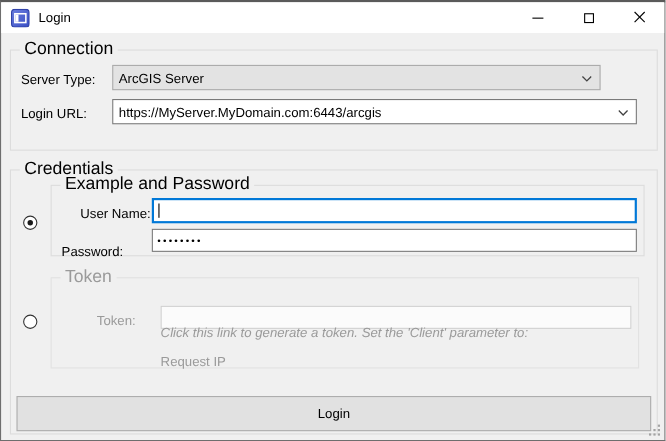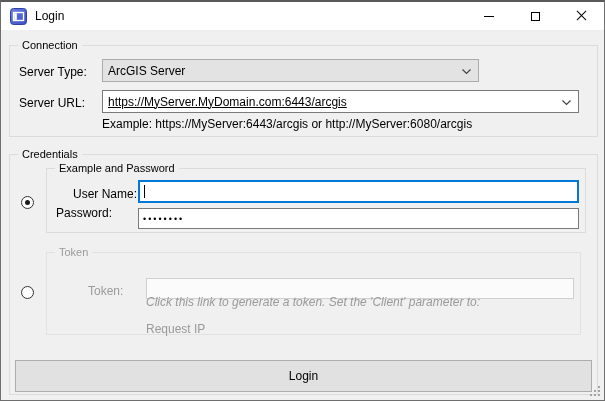--- a/index.html
+++ b/index.html
@@ -28,35 +28,35 @@
   .glyph-close::before,.glyph-close::after{
     content:""; position:absolute; left:-1px; top:4px; width:13px; height:1px; background:#000;
   }
   .glyph-close::before{ transform:rotate(45deg); }
   .glyph-close::after{ transform:rotate(-45deg); }
 
   
   .groupbox{ position:absolute; border:1px solid #dcdcdc; }
   .groupbox > .legend{
     position:absolute; top:-8px; left:8px; background:#f0f0f0; padding:0 4px;
-    font-size:11px; line-height:14px; white-space:nowrap;
+    font-size:16px; line-height:14px; white-space:nowrap;
   }
   .groupbox.disabled{ border-color:#e2e2e2;padding-left:32px; }
   .disabled-text{ color:#9a9a9a; }
 
   .lbl{ position:absolute; font-size:12px; white-space:nowrap; }
 
   
   .combo{
     position:absolute; height:23px; display:flex; align-items:center;
     padding-left:5px; padding-right:22px; overflow:hidden; white-space:nowrap;
   }
   .combo .chev{ position:absolute; right:7px; top:9px; }
   .combo-list{ background:#e3e3e3; border:1px solid #acacac; }
-  .combo-edit{ background:#ffffff; border:1px solid #7a7a7a;text-decoration:underline; }
+  .combo-edit{ background:#ffffff; border:1px solid #7a7a7a; }
 
   
   .tbox{
     position:absolute; height:21px; background:#fff; border:1px solid #7a7a7a;
     font-family:"Liberation Sans", sans-serif; font-size:12px; padding:0 4px;
     outline:none; display:block;
   }
   .tbox.focused{ height:23px; border:2px solid #0078d7; }
   .tbox.disabled{ background:#fbfbfb; border:1px solid #d0d0d0; color:#9a9a9a; }
   .pwd{ font-size:9px; letter-spacing:2px; color:#000; }
@@ -111,54 +111,53 @@
           <div class="glyph-close"></div>
         </div>
     </div>
   </div>
 
   <div class="groupbox" style="left:8px; top:43px; width:589px; height:92px;">
     <span class="legend">Connection</span>
   </div>
 
   <span class="lbl" style="left:18px; top:63px;">Server Type:</span>
-  <div class="combo combo-list" style="left:101px; top:57px; width:377px;">
+  <div class="combo combo-list" style="left:101px; top:57px; width:444px;">
     <span>ArcGIS Server</span>
     <svg class="chev" width="9" height="6" viewBox="0 0 9 6">
       <path d="M0.5 0.5 L4.5 4.5 L8.5 0.5" fill="none" stroke="#444" stroke-width="1.2"></path>
     </svg>
   </div>
 
-  <span class="lbl" style="left:18px; top:94px;">Server URL:</span>
+  <span class="lbl" style="left:18px; top:94px;">Login URL:</span>
   <div class="combo combo-edit" style="left:101px; top:88px; width:477px;">
     <span>https://MyServer.MyDomain.com:6443/arcgis</span>
     <svg class="chev" width="9" height="6" viewBox="0 0 9 6">
       <path d="M0.5 0.5 L4.5 4.5 L8.5 0.5" fill="none" stroke="#444" stroke-width="1.2"></path>
     </svg>
   </div>
 
-  <span class="lbl" style="left:101px; top:115px;">Example: https://MyServer:6443/arcgis or http://MyServer:6080/arcgis</span>
 
   <div class="groupbox" style="left:8px; top:152px; width:589px; height:241px;">
     <span class="legend">Credentials</span>
   </div>
 
   <div class="radio checked" style="left:20px; top:194px;">
       <div class="dot"></div>
     </div>
 
   <div class="groupbox" style="left:45px; top:166px; width:540px; height:65px;">
     <span class="legend">Example and Password</span>
   </div>
 
   <span class="lbl" style="left:72px; top:185px;">User Name:</span>
   <input class="tbox focused" style="left: 137px; top: 178px; width: 441px;" value="">
   <div class="caret" style="left:143px; top:183px;"></div>
 
-  <span class="lbl" style="left:55px; top:204px;">Password:</span>
+  <span class="lbl" style="left:55px; top:220px;">Password:</span>
   <input class="tbox pwd" style="left: 137px; top: 206px; width: 441px;" value="••••••••">
 
   <div class="radio" style="left:20px; top:284px;"></div>
 
   <div class="groupbox disabled" style="left:45px; top:250px; width:535px; height:83px;">
     <span class="legend disabled-text">Token</span>
   </div>
 
   <span class="lbl disabled-text" style="left:55px; top:282px;margin-left:32px;">Token:</span>
   <input class="tbox disabled" style="left: 145px; top: 276px; width: 428px;" disabled="" value="">

